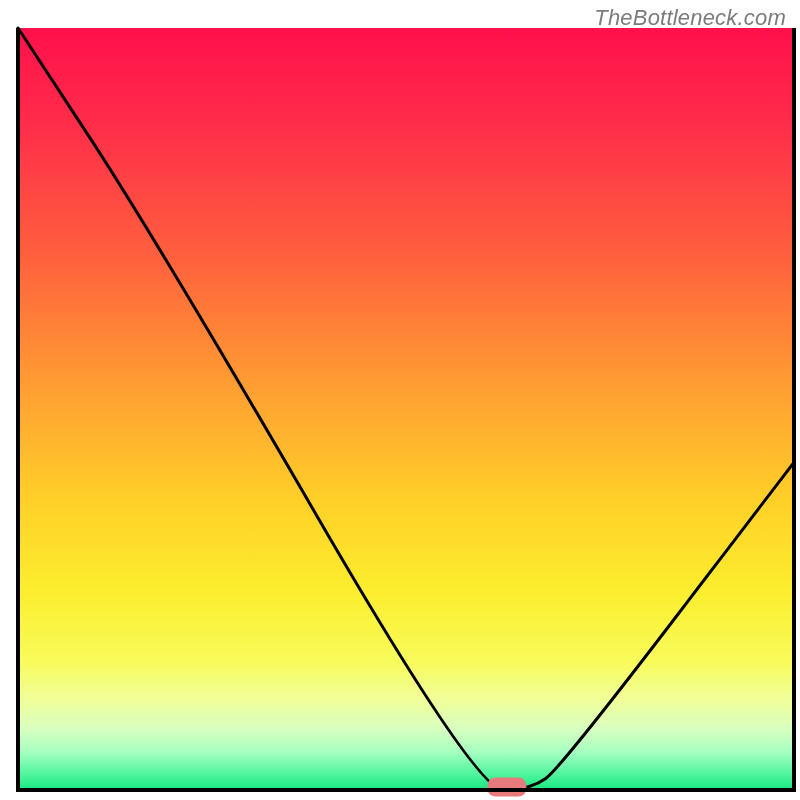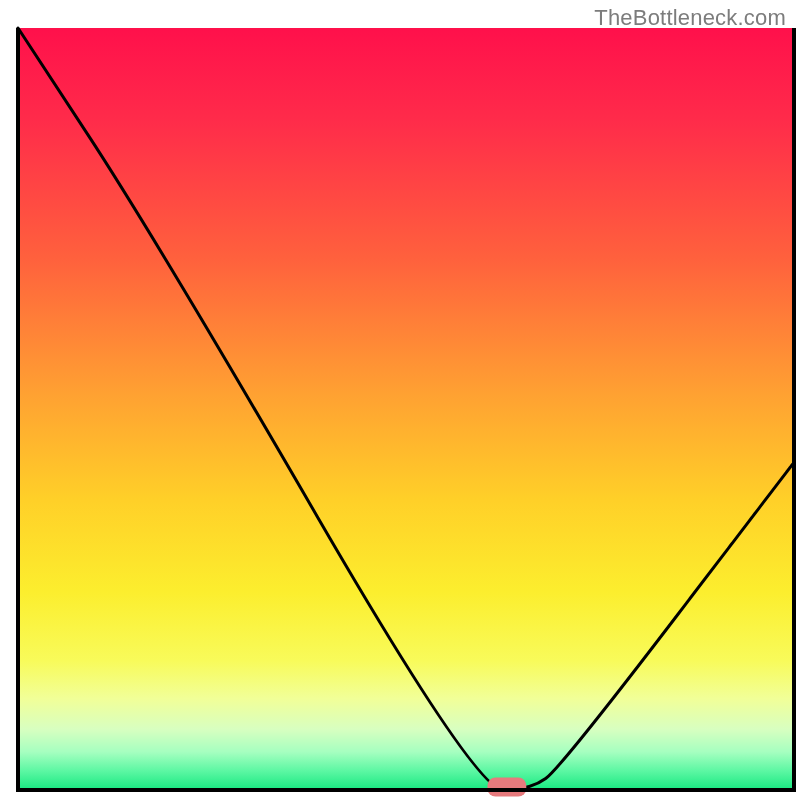--- a/index.html
+++ b/index.html
@@ -7,20 +7,21 @@
     padding: 0;
     width: 800px;
     height: 800px;
     background: #ffffff;
     font-family: Arial, Helvetica, sans-serif;
   }
   .container {
     position: relative;
     width: 800px;
     height: 800px;
+    font-style: italic;
   }
   .watermark {
     position: absolute;
     top: 5px;
     right: 14px;
     font-size: 22px;
     color: #7c7c7c;
     font-weight: 500;
     letter-spacing: 0.2px;
   }

